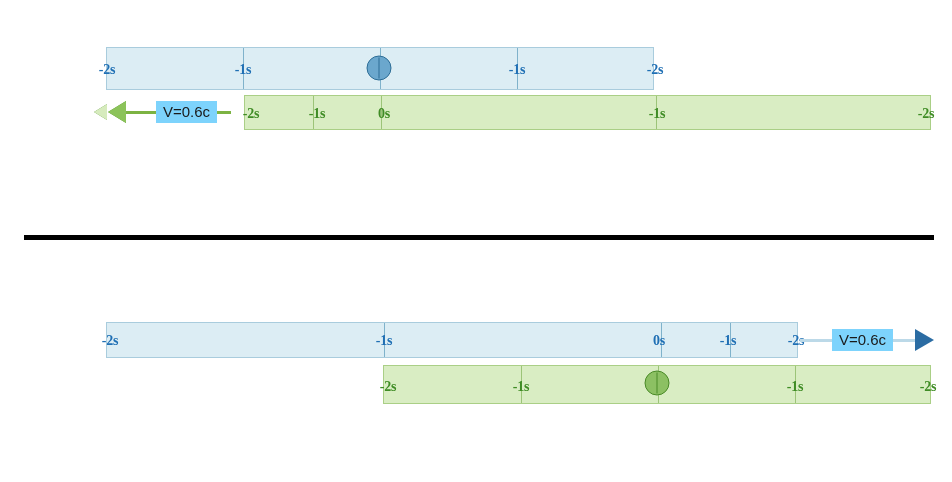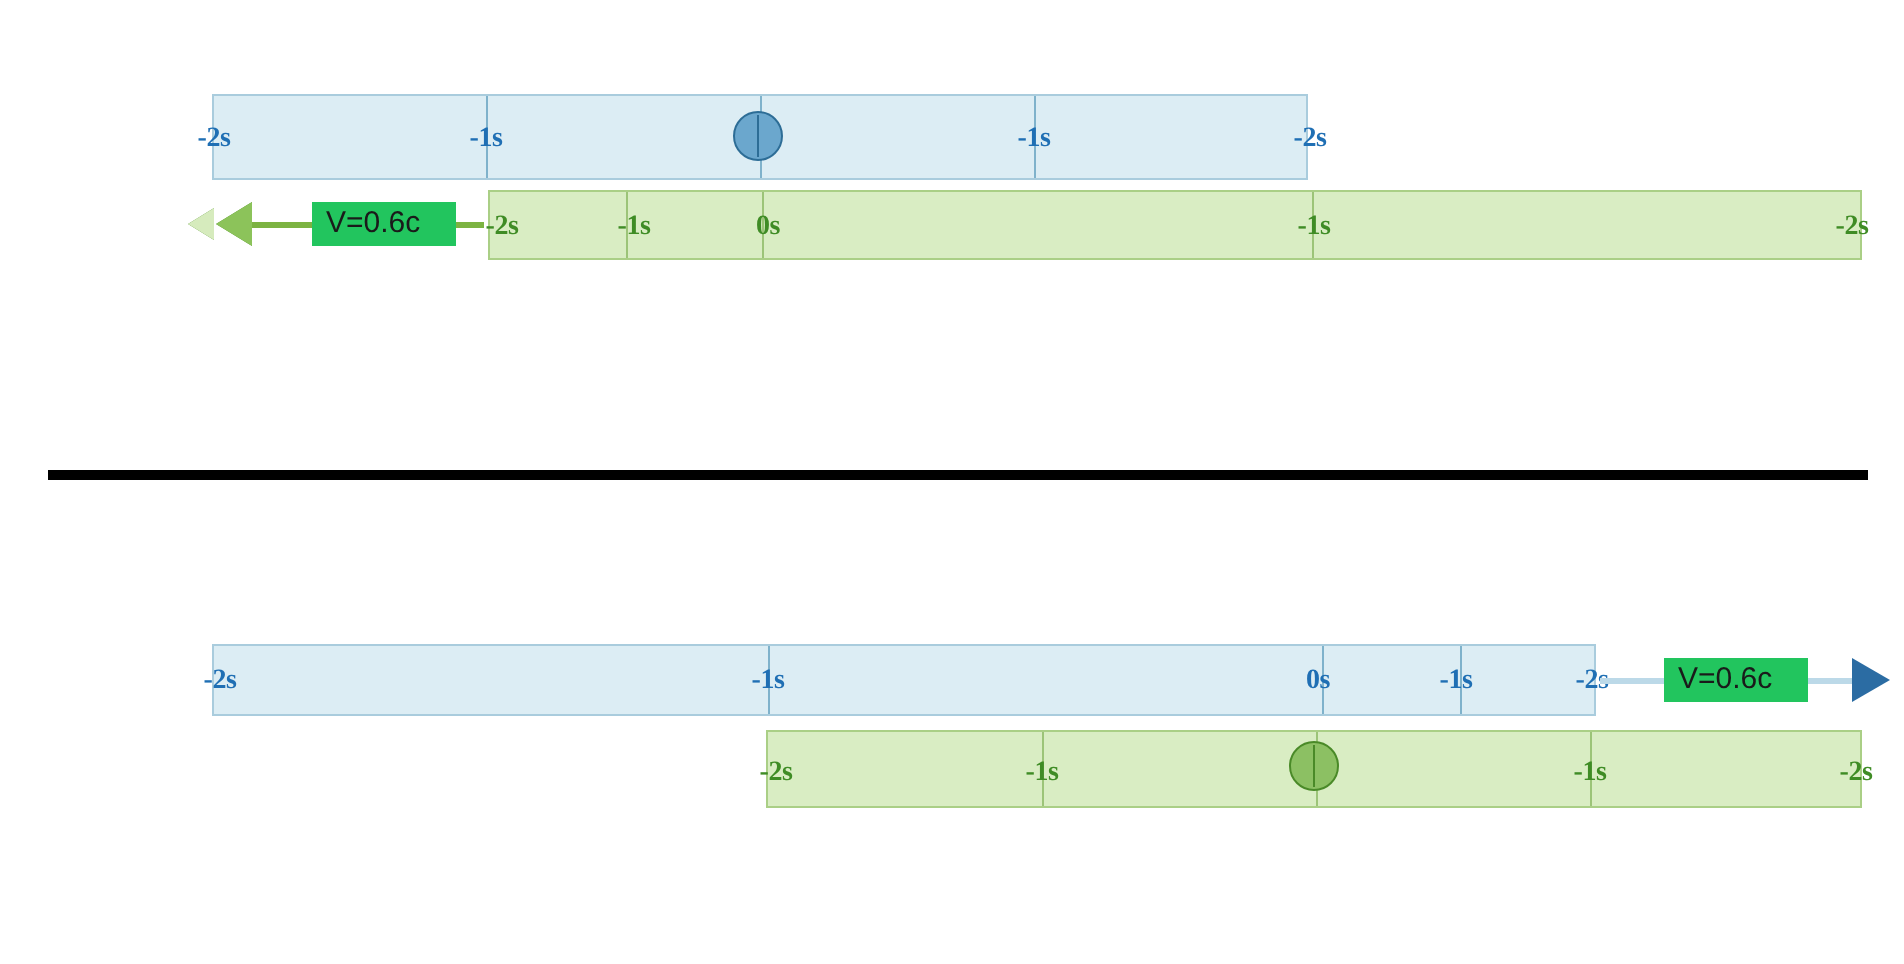--- a/index.html
+++ b/index.html
@@ -90,25 +90,25 @@
     height: 26px;
     transform: translateY(-50%);
   }
   .vel-line {
     height: 3px;
   }
   .vel-line.green { background: #7cb342; }
   .vel-line.blue  { background: #bcd9e8; }
 
   .vel-label {
-    background: #22c55e;
+    background: #7dd3fc;
     color: #1a1a1a;
     font-size: 15px;
     font-family: "Liberation Sans", sans-serif;
-    padding: 3px 18px 4px 7px;
+    padding: 3px 7px 4px 7px;
     line-height: 1;
     white-space: nowrap;
   }
 
   .arrow {
     width: 0;
     height: 0;
   }
   .arrow.left-green {
     border-top: 11px solid transparent;

